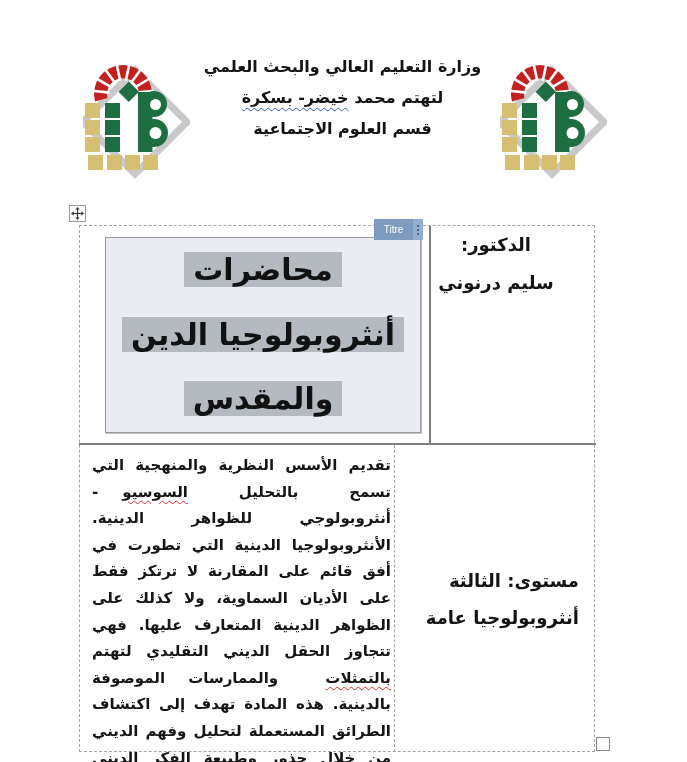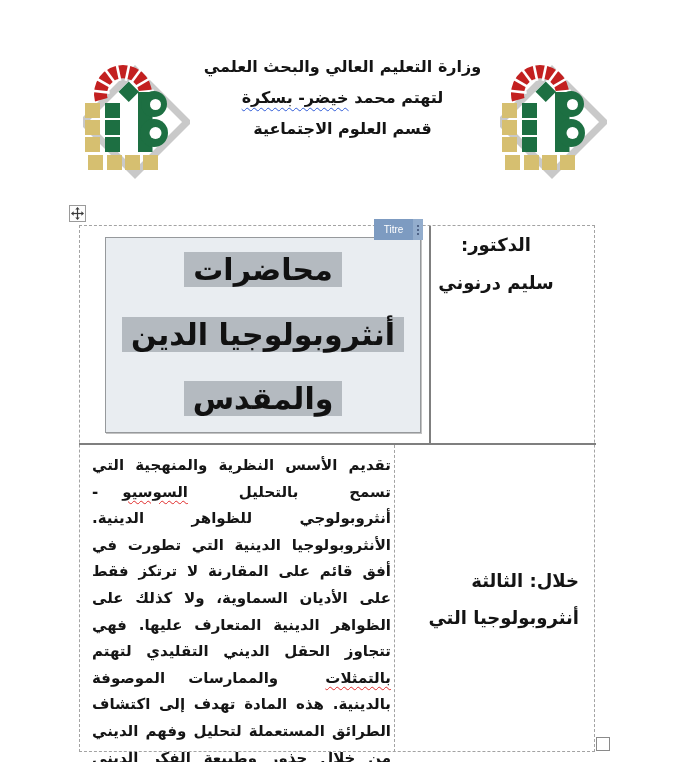--- a/index.html
+++ b/index.html
@@ -170,19 +170,19 @@
     <div class="title-line"><span class="sel">والمقدس</span></div>
   </div>
 
   <div class="doctor-cell">
     <div class="doctor-text">الدكتور: سليم درنوني</div>
   </div>
 
   <div class="desc-cell"><span>تقديم الأسس النظرية والمنهجية التي تسمح بالتحليل </span><span class="sq-red">السوسيو</span><span>-أنثروبولوجي للظواهر الدينية. الأنثروبولوجيا الدينية التي تطورت في أفق قائم على المقارنة لا ترتكز فقط على الأديان السماوية، ولا كذلك على الظواهر الدينية المتعارف عليها. فهي تتجاوز الحقل الديني التقليدي لتهتم </span><span class="sq-red">بالتمثلات</span><span> والممارسات الموصوفة بالدينية. هذه المادة تهدف إلى اكتشاف الطرائق المستعملة لتحليل وفهم الديني من خلال جذور وطبيعة الفكر الديني والمعتقد ووظائف الدين والطقوس والشعائر.</span></div>
 
   <div class="level-cell">
-    <div>خلال: الثالثة</div>
-    <div>أنثروبولوجيا التي</div>
+    <div>مستوى: الثالثة</div>
+    <div>أنثروبولوجيا عامة</div>
   </div>
 
   <div class="resize-handle"></div>
 
 </div>
 
 </body></html>

